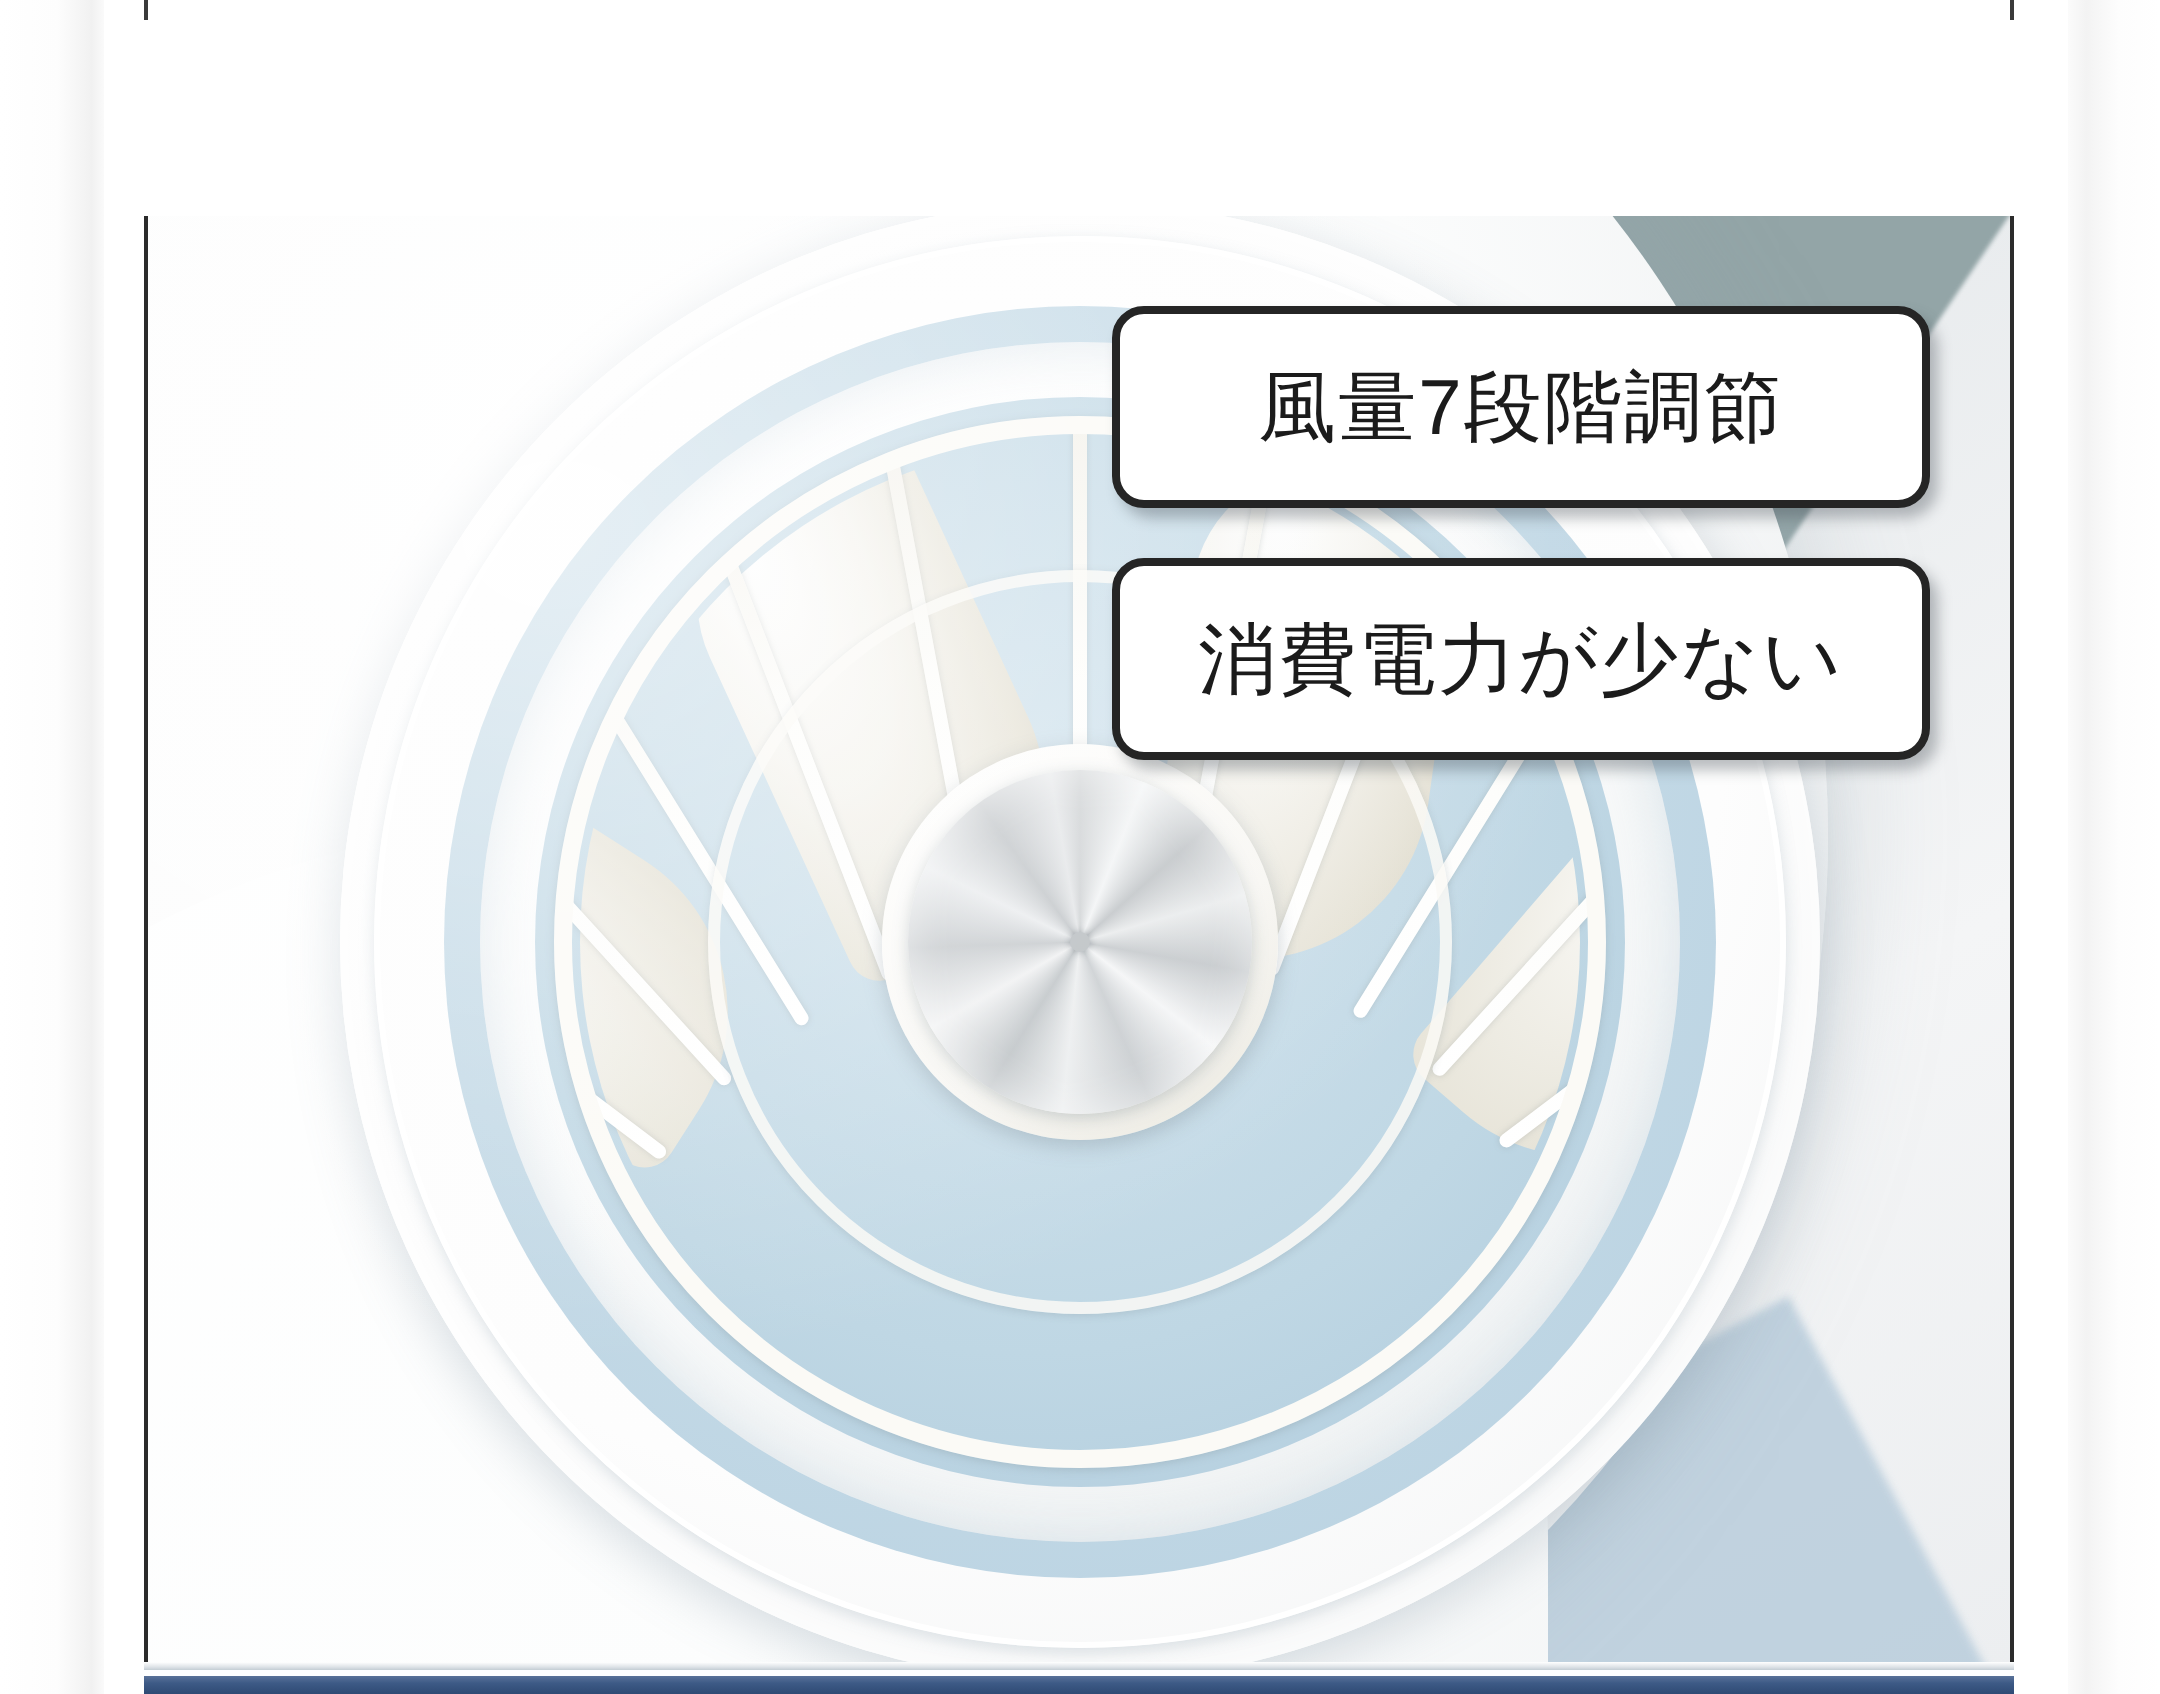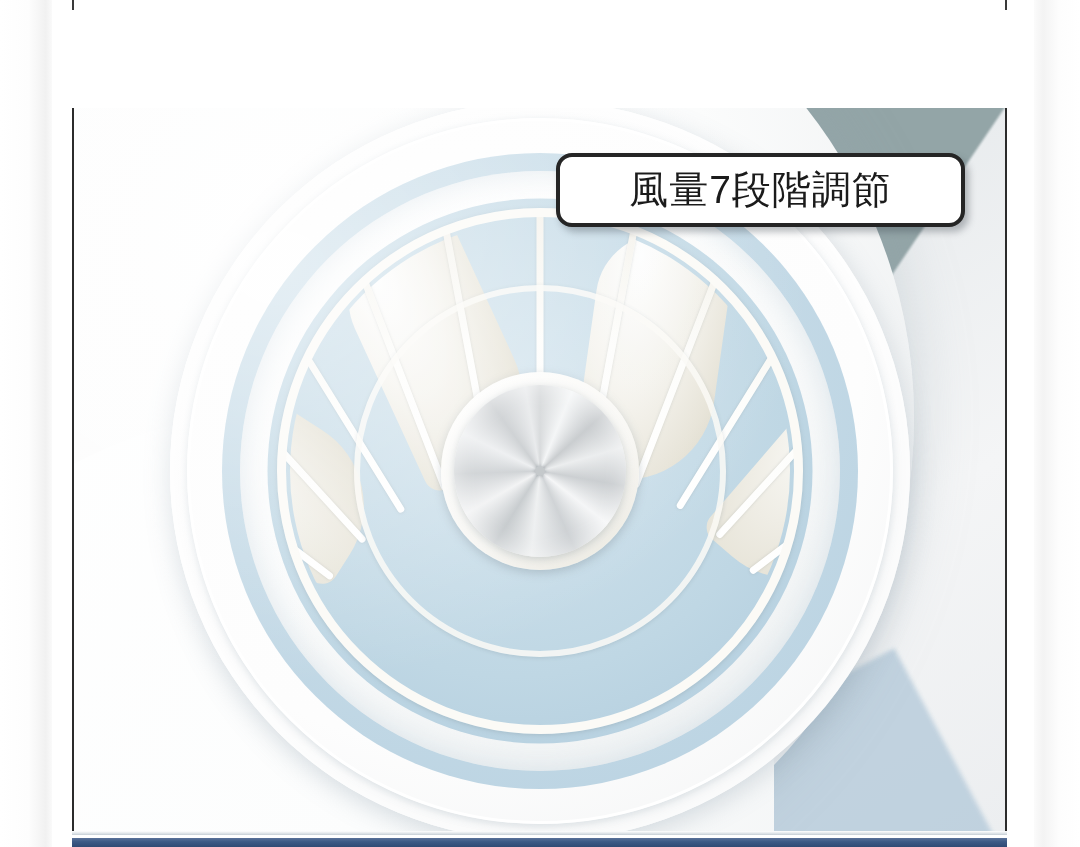--- a/index.html
+++ b/index.html
@@ -186,21 +186,21 @@
     position:absolute;inset:0;
     background:radial-gradient(ellipse at 22% 22%,rgba(255,255,255,.55) 0%,rgba(255,255,255,0) 52%);
     pointer-events:none;
   }
   
   .labels{
     position:absolute;left:482px;top:45px;width:410px;
   }
   .label-box{
     position:relative;
-    width:409px;height:74px;
+    width:409px;height:101px;
     margin-bottom:25px;
     background:#ffffff;
     border:4px solid #252525;
     border-radius:16px;
     box-sizing:border-box;
     display:flex;align-items:center;justify-content:center;
     box-shadow:4px 5px 7px rgba(60,70,78,.35);
   }
   .label-text{
     color:#1b1b1b;
@@ -283,20 +283,23 @@
 
       <div class="photo-glow"></div>
 
       <div class="labels">
 
         <div class="label-box">
           <span class="label-text">風量7段階調節</span>
         </div>
 
 
+        <div class="label-box">
+          <span class="label-text">消費電力が少ない</span>
+        </div>
 
       </div>
 
     </div>
   </div>
 
   <div class="photo-bottom-edge"></div>
   <div class="bottom-bar"></div>
 
 </div>

